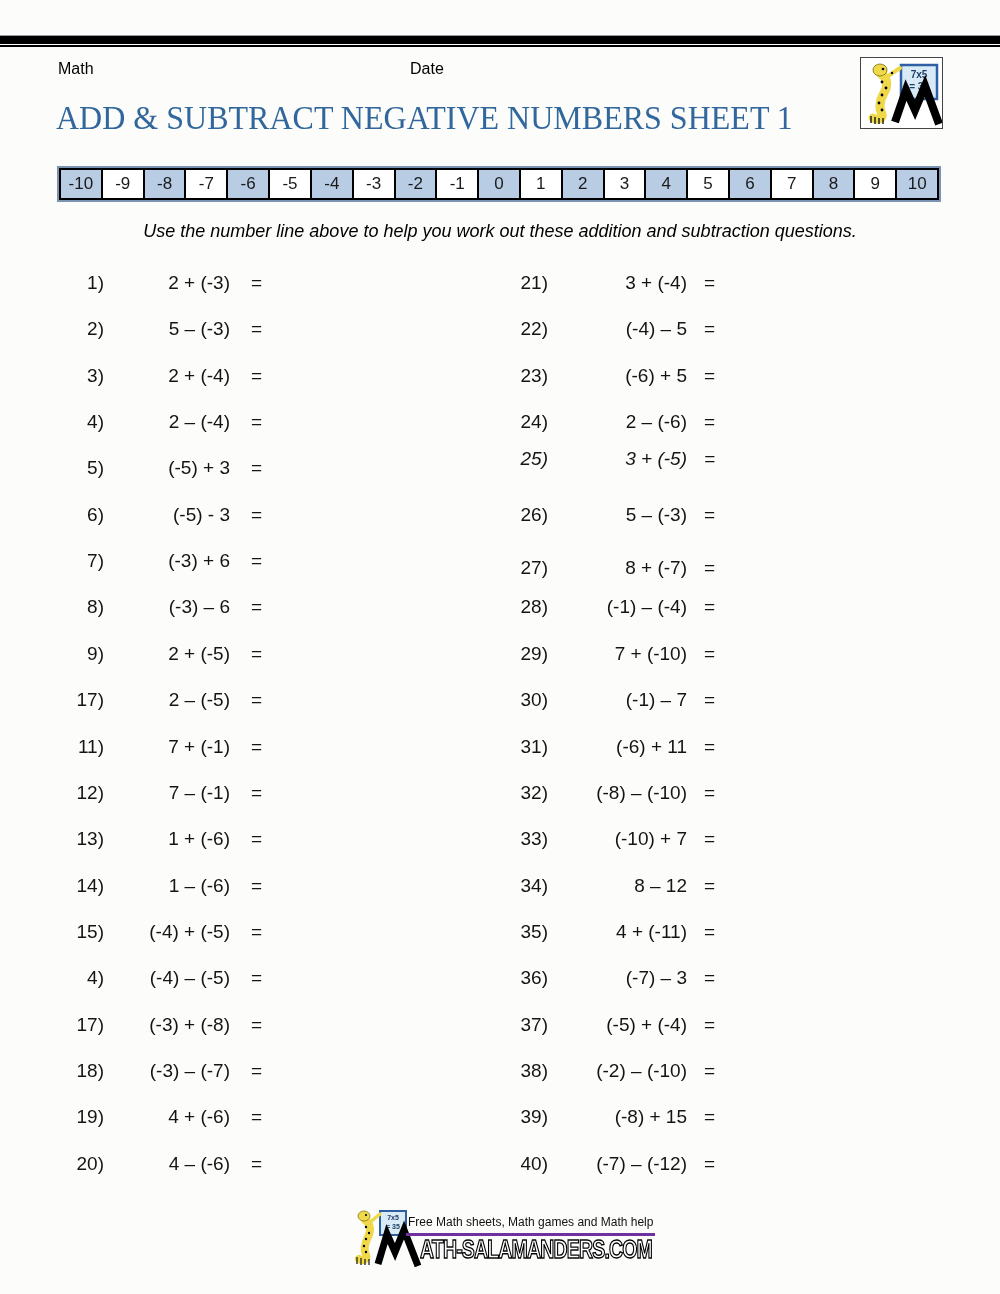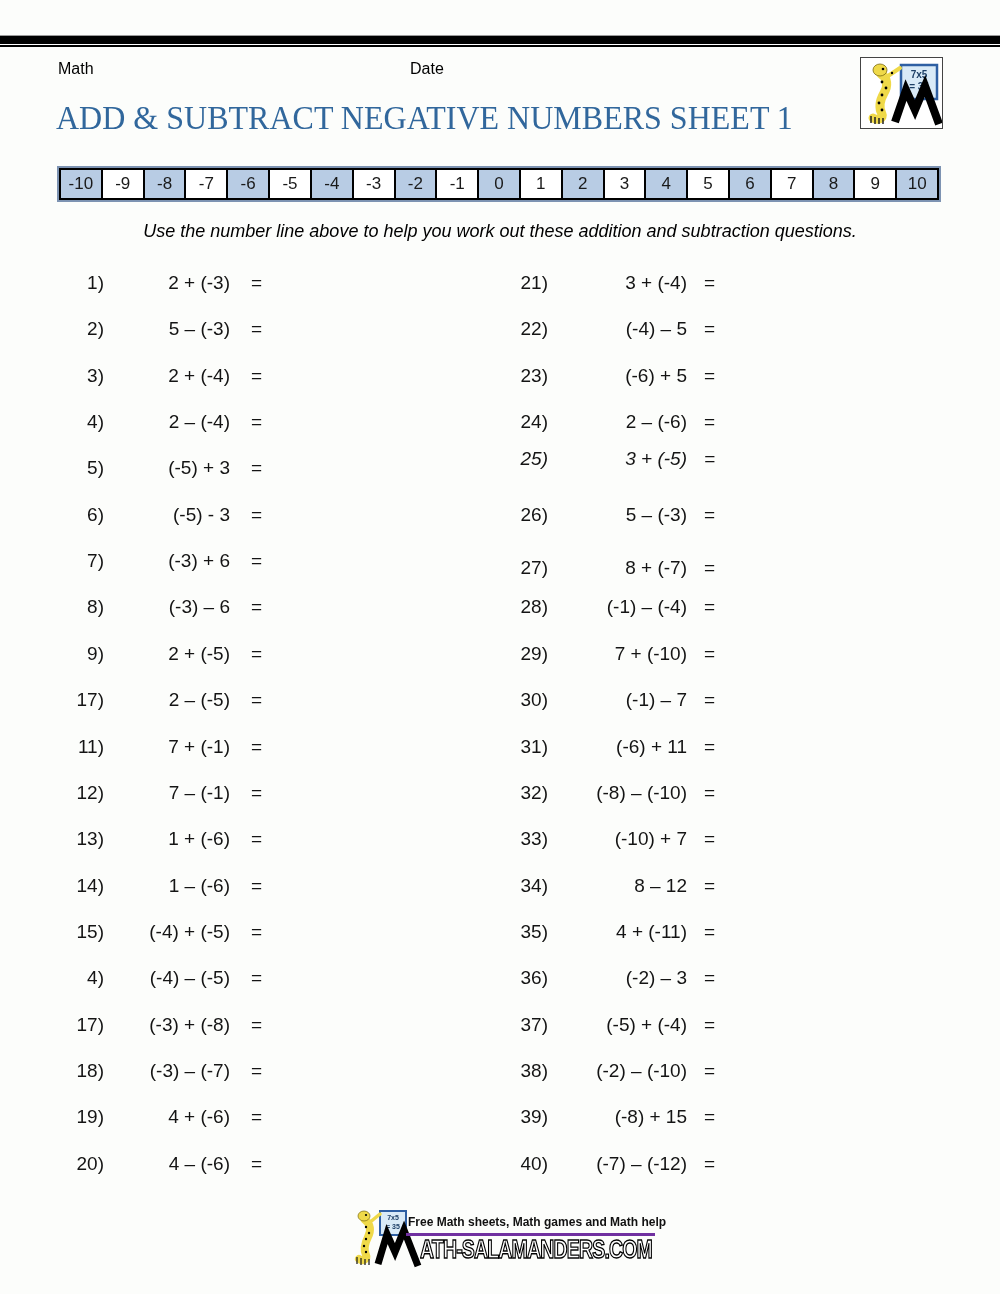--- a/index.html
+++ b/index.html
@@ -45,21 +45,21 @@
   .pnum,.pexpr{position:absolute;text-align:right;white-space:nowrap;}
   .peq{position:absolute;white-space:nowrap;}
   .col-left .pnum{left:38px;width:66px;}
   .col-left .pexpr{left:104px;width:126px;}
   .col-left .peq{left:251px;}
   .col-right .pnum{left:482px;width:66px;}
   .col-right .pexpr{left:540px;width:147px;}
   .col-right .peq{left:704px;}
   .footer{position:absolute;left:0;top:1206px;width:1000px;height:80px;}
   .footer-logo{position:absolute;left:352px;top:0px;}
-  .tagline{position:absolute;left:408px;top:9px;font-size:12px;font-weight:bold;color:#111;white-space:nowrap;}
+  .tagline{position:absolute;left:408px;top:9px;font-size:12px;font-weight:normal;color:#111;white-space:nowrap;}
   .tagline-rule{position:absolute;left:406px;top:27px;width:249px;height:3px;background:#7030A0;}
   .site-svg{position:absolute;left:420px;top:26px;}
   .board-text{font-family:"Liberation Sans",sans-serif;font-weight:bold;fill:#1d3f66;}
 </style>
 </head>
 <body>
 
 <div class="top-rule"></div>
 
 <span class="field-label name-label">Math</span>
@@ -300,21 +300,21 @@
       <span class="pexpr">8 – 12</span>
       <span class="peq">=</span>
     </div>
     <div class="prow col-right" style="top: 649px;">
       <span class="pnum">35)</span>
       <span class="pexpr">4 + (-11)</span>
       <span class="peq">=</span>
     </div>
     <div class="prow col-right" style="top: 695px;">
       <span class="pnum">36)</span>
-      <span class="pexpr">(-2) – 3</span>
+      <span class="pexpr">(-7) – 3</span>
       <span class="peq">=</span>
     </div>
     <div class="prow col-right" style="top: 742px;">
       <span class="pnum">37)</span>
       <span class="pexpr">(-5) + (-4)</span>
       <span class="peq">=</span>
     </div>
     <div class="prow col-right" style="top: 788px;">
       <span class="pnum">38)</span>
       <span class="pexpr">(-2) – (-10)</span>

